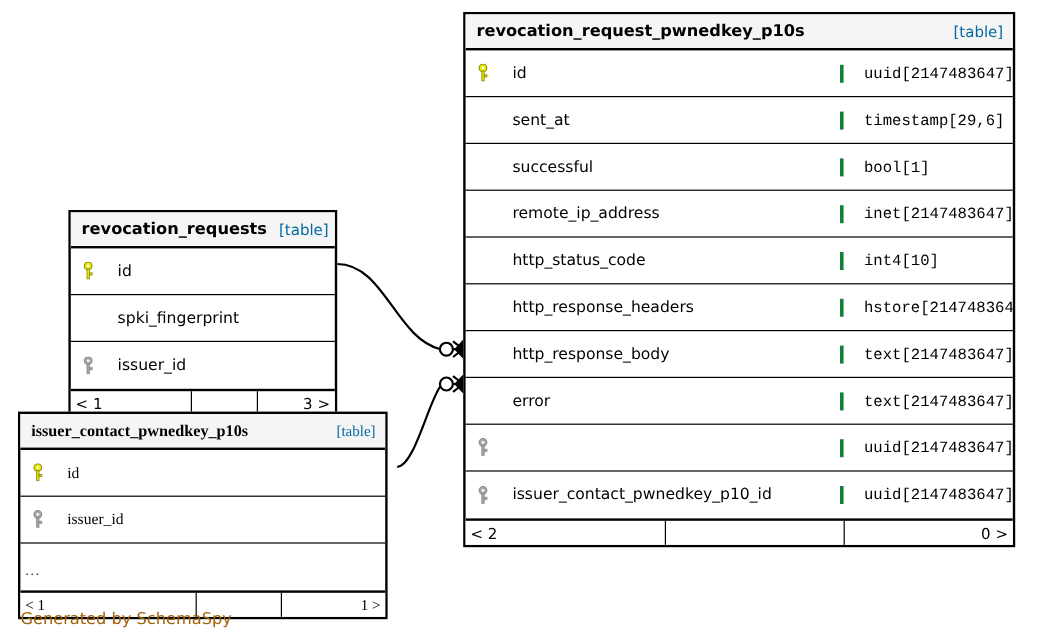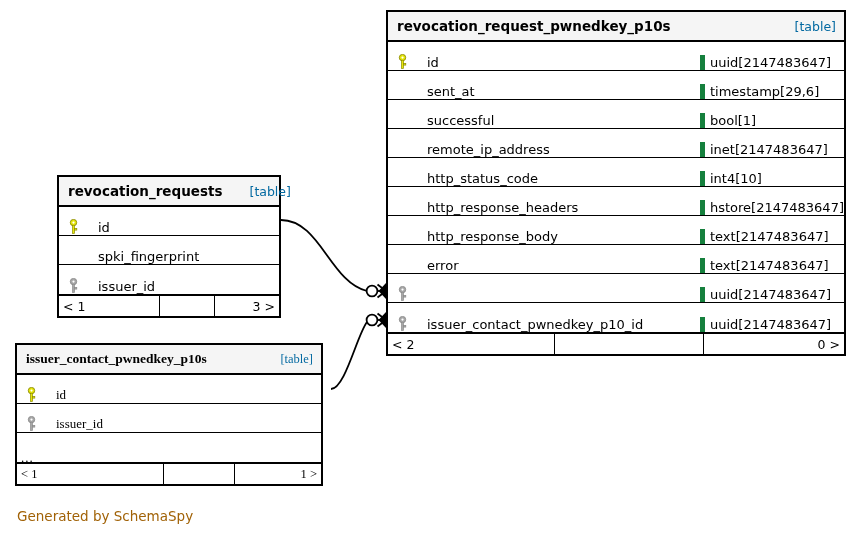--- a/index.html
+++ b/index.html
@@ -37,63 +37,63 @@
   }
   .tbl-header {
     box-sizing: border-box;
     background: #f5f5f5;
     border-bottom: 2px solid #000000;
     height: 30px;
     display: flex;
     align-items: center;
     justify-content: space-between;
     padding: 0 8px 0 9px;
-    gap: 17px;
   }
   .tbl-title {
     font-weight: bold;
     font-size: 13.5px;
     color: #000000;
     white-space: nowrap;
   }
   .tbl-kind {
     font-size: 12.5px;
     color: #0369a1;
     white-space: nowrap;
     padding-left: 10px;
   }
 
   .rows { display: block; }
 
   .row {
     box-sizing: border-box;
-    height: 29px;
-    display: flex;
-    align-items: flex-end;
+    height: 39px;
+    display: flex;
+    align-items: center;
     border-bottom: 1px solid #000000;
   }
   .row:last-child { border-bottom: none; }
 
   .cell-name {
     box-sizing: border-box;
     display: flex;
     align-items: center;
     flex: 1 1 auto;
     min-width: 0;
     padding-left: 6px;
     overflow: hidden;
   }
   .cell-type {
     box-sizing: border-box;
     display: flex;
     align-items: center;
-    border-left: 5px solid #15803d;
-    padding-left: 5px;
+    border-left: 3px solid #15803d;
+    padding-left: 17px;
     white-space: nowrap;
     overflow: hidden;
+    font-family: Liberation Mono, monospace;
   }
   .col-name-txt {
     font-size: 13px;
     color: #000000;
     white-space: nowrap;
   }
   .col-type-txt {
     font-size: 13px;
     color: #000000;
     white-space: nowrap;

